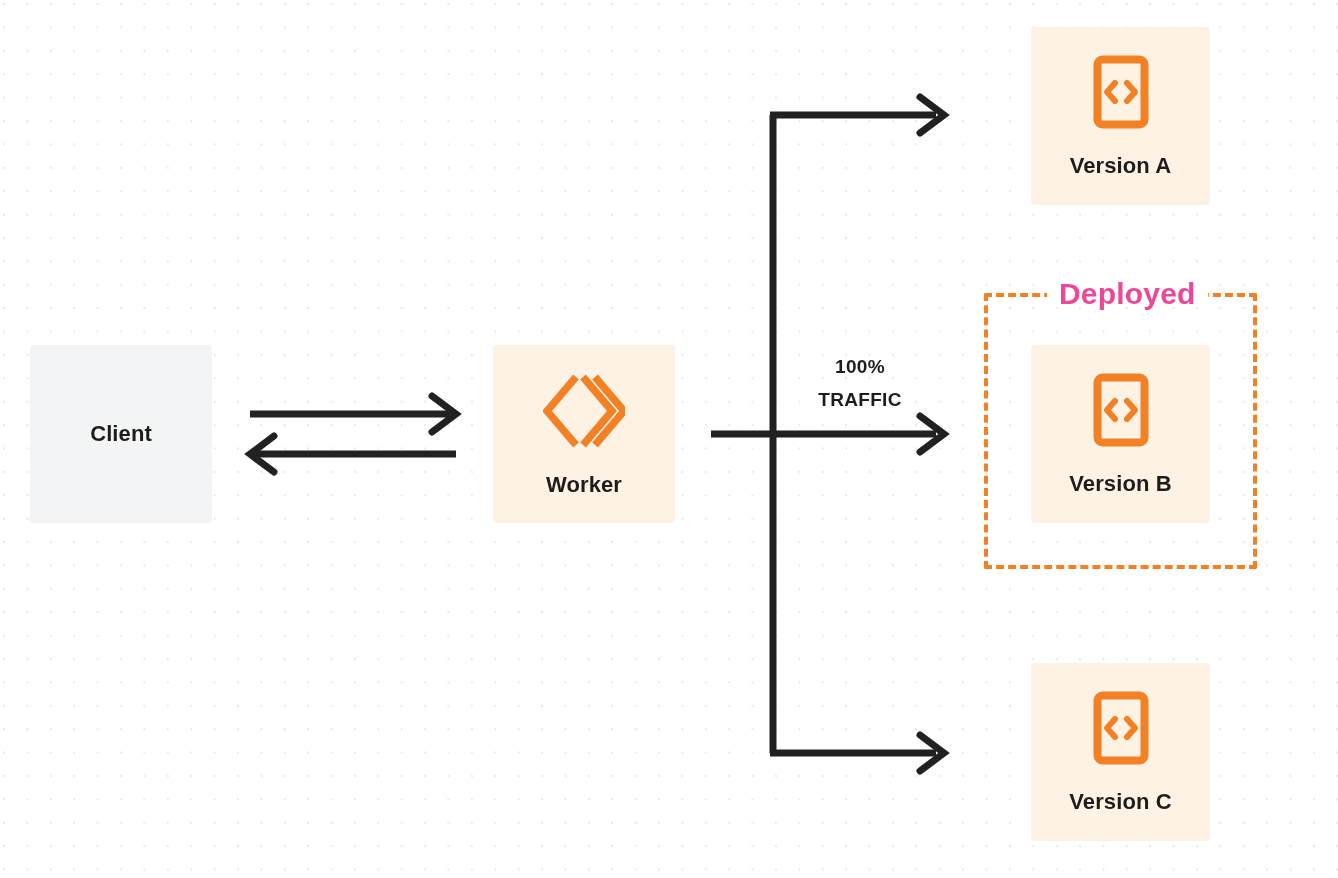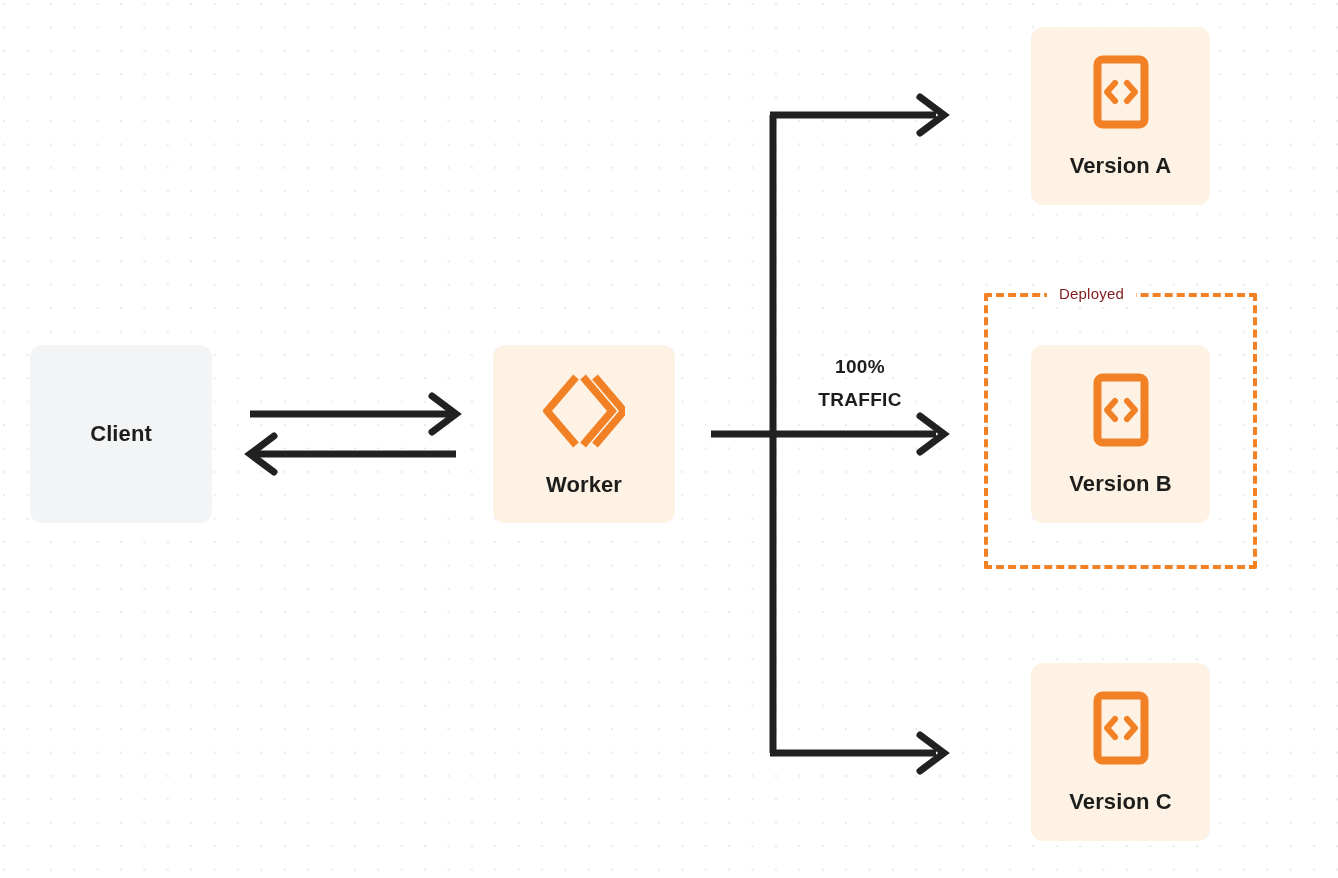--- a/index.html
+++ b/index.html
@@ -22,21 +22,21 @@
     background-color: #ffffff;
     background-image: radial-gradient(circle at 1.2px 1.2px, #e9eaec 1.2px, transparent 1.3px);
     background-size: 23.4px 23.4px;
     background-position: 3px 3px;
   }
 
   
   .node {
     position: absolute;
     box-sizing: border-box;
-    border-radius: 12px;
+    border-radius: 4px;
     display: flex;
     flex-direction: column;
     align-items: center;
     justify-content: center;
   }
 
   .node-label {
     font-size: 22px;
     font-weight: bold;
     color: #1d1d1b;
@@ -82,23 +82,23 @@
     box-sizing: border-box;
     border: 4px dashed #f28024;
     border-radius: 2px;
   }
   #deployed-label {
     position: absolute;
     left: 1047px;
     top: 283px;
     padding: 0 12px;
     background: #ffffff;
-    color: #7f1d1d;
-    font-size: 15px;
-    font-weight: normal;
+    color: #ec4899;
+    font-size: 30px;
+    font-weight: bold;
     line-height: 22px;
     letter-spacing: 0.2px;
     white-space: nowrap;
   }
 
   
   #traffic-label {
     position: absolute;
     left: 790px;
     top: 350px;

